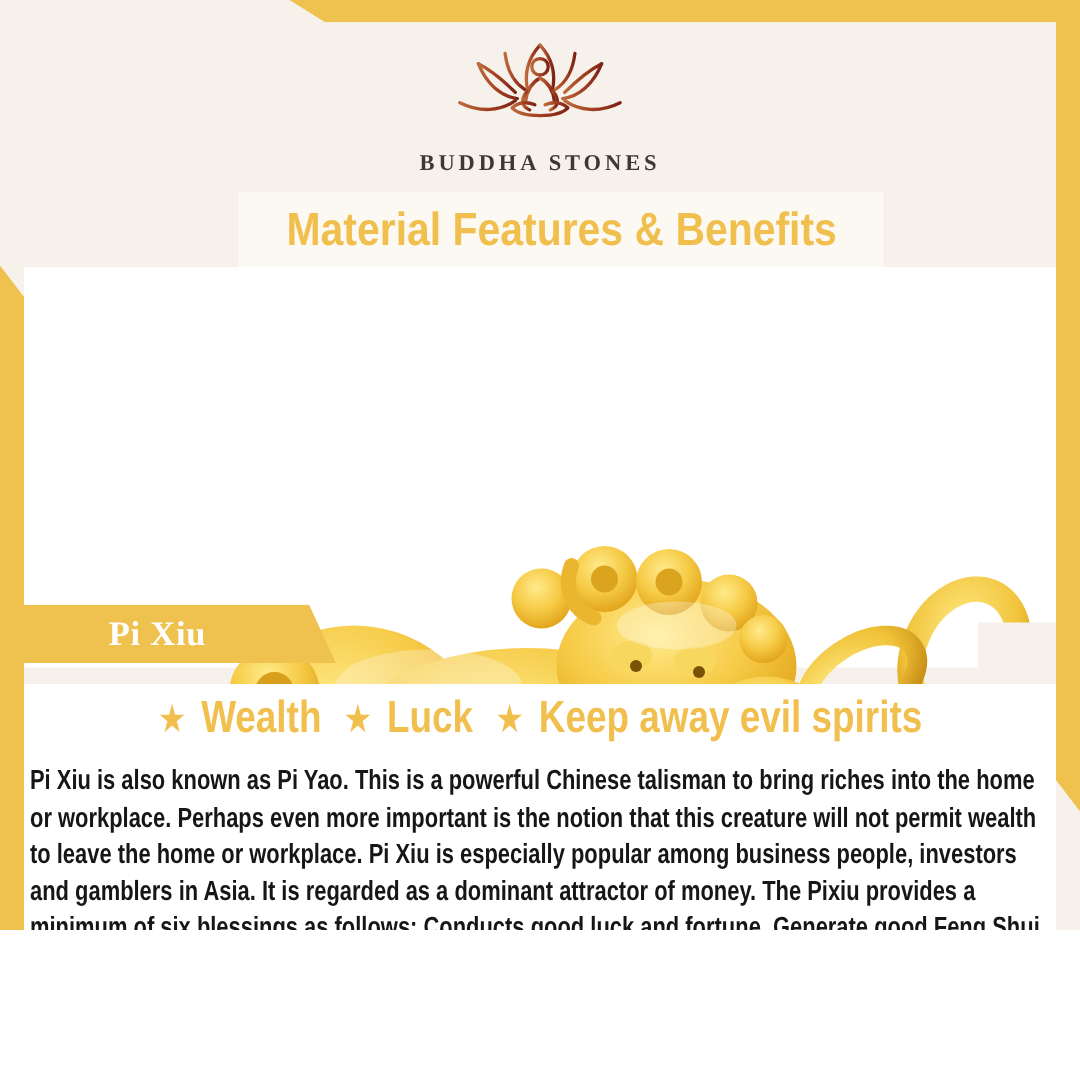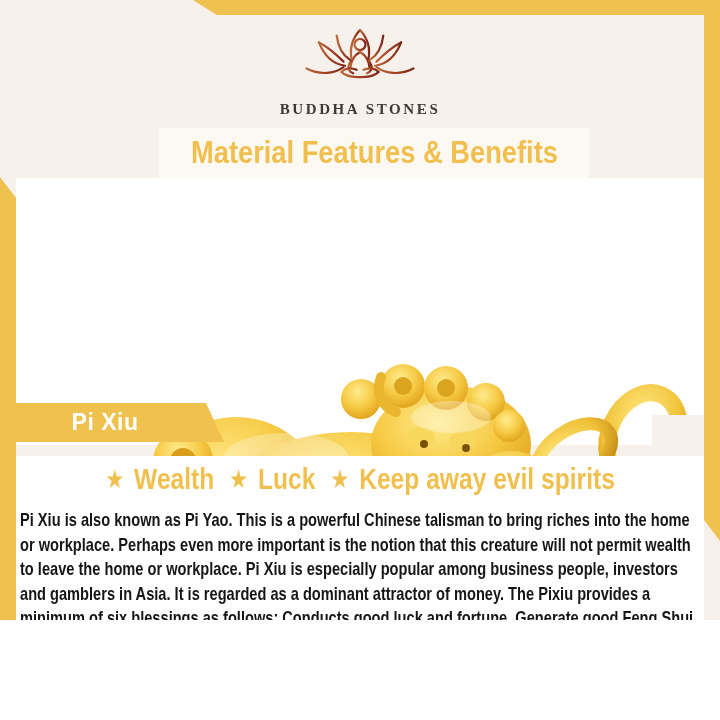--- a/index.html
+++ b/index.html
@@ -38,21 +38,21 @@
 
   
   .photo-panel{position:absolute;left:16px;top:178px;width:688px;height:267px;background:#ffffff;}
   .text-panel{position:absolute;left:16px;top:456px;width:688px;height:248px;background:#ffffff;}
   .cream-notch{position:absolute;left:652px;top:415px;width:52px;height:118px;background:var(--cream);}
   .pendant{position:absolute;left:15px;top:181px;width:690px;height:264px;}
 
   
   .pixiu-badge{position:absolute;left:0;top:403px;width:224px;height:39px;background:var(--yellow);
     clip-path:polygon(0 0,206px 0,224px 39px,0 39px);
-    display:flex;align-items:center;justify-content:center;padding-right:14px;box-sizing:border-box;}
+    display:flex;align-items:center;justify-content:center;padding-right:14px;box-sizing:border-box;font-family:Liberation Serif, serif;}
   .pixiu-badge span{color:#ffffff;font-weight:700;font-size:23px;letter-spacing:0.5px;}
 
   
   .benefits-heading{position:absolute;left:0;top:462px;width:720px;display:flex;
     justify-content:center;align-items:center;gap:18px;transform:scaleX(0.82);}
   .benefits-heading .seg{display:flex;align-items:center;gap:12px;white-space:nowrap;}
   .benefits-heading .seg-label{color:var(--gold);font-weight:700;font-size:30px;}
   .benefits-heading .star-icon{color:var(--gold);font-size:26px;line-height:30px;}
 
   

